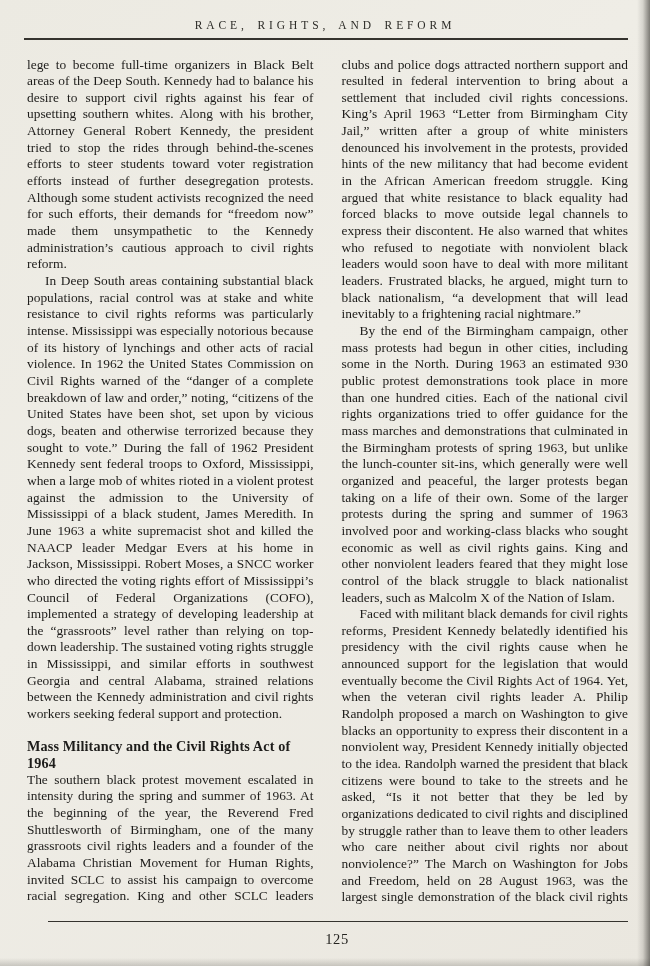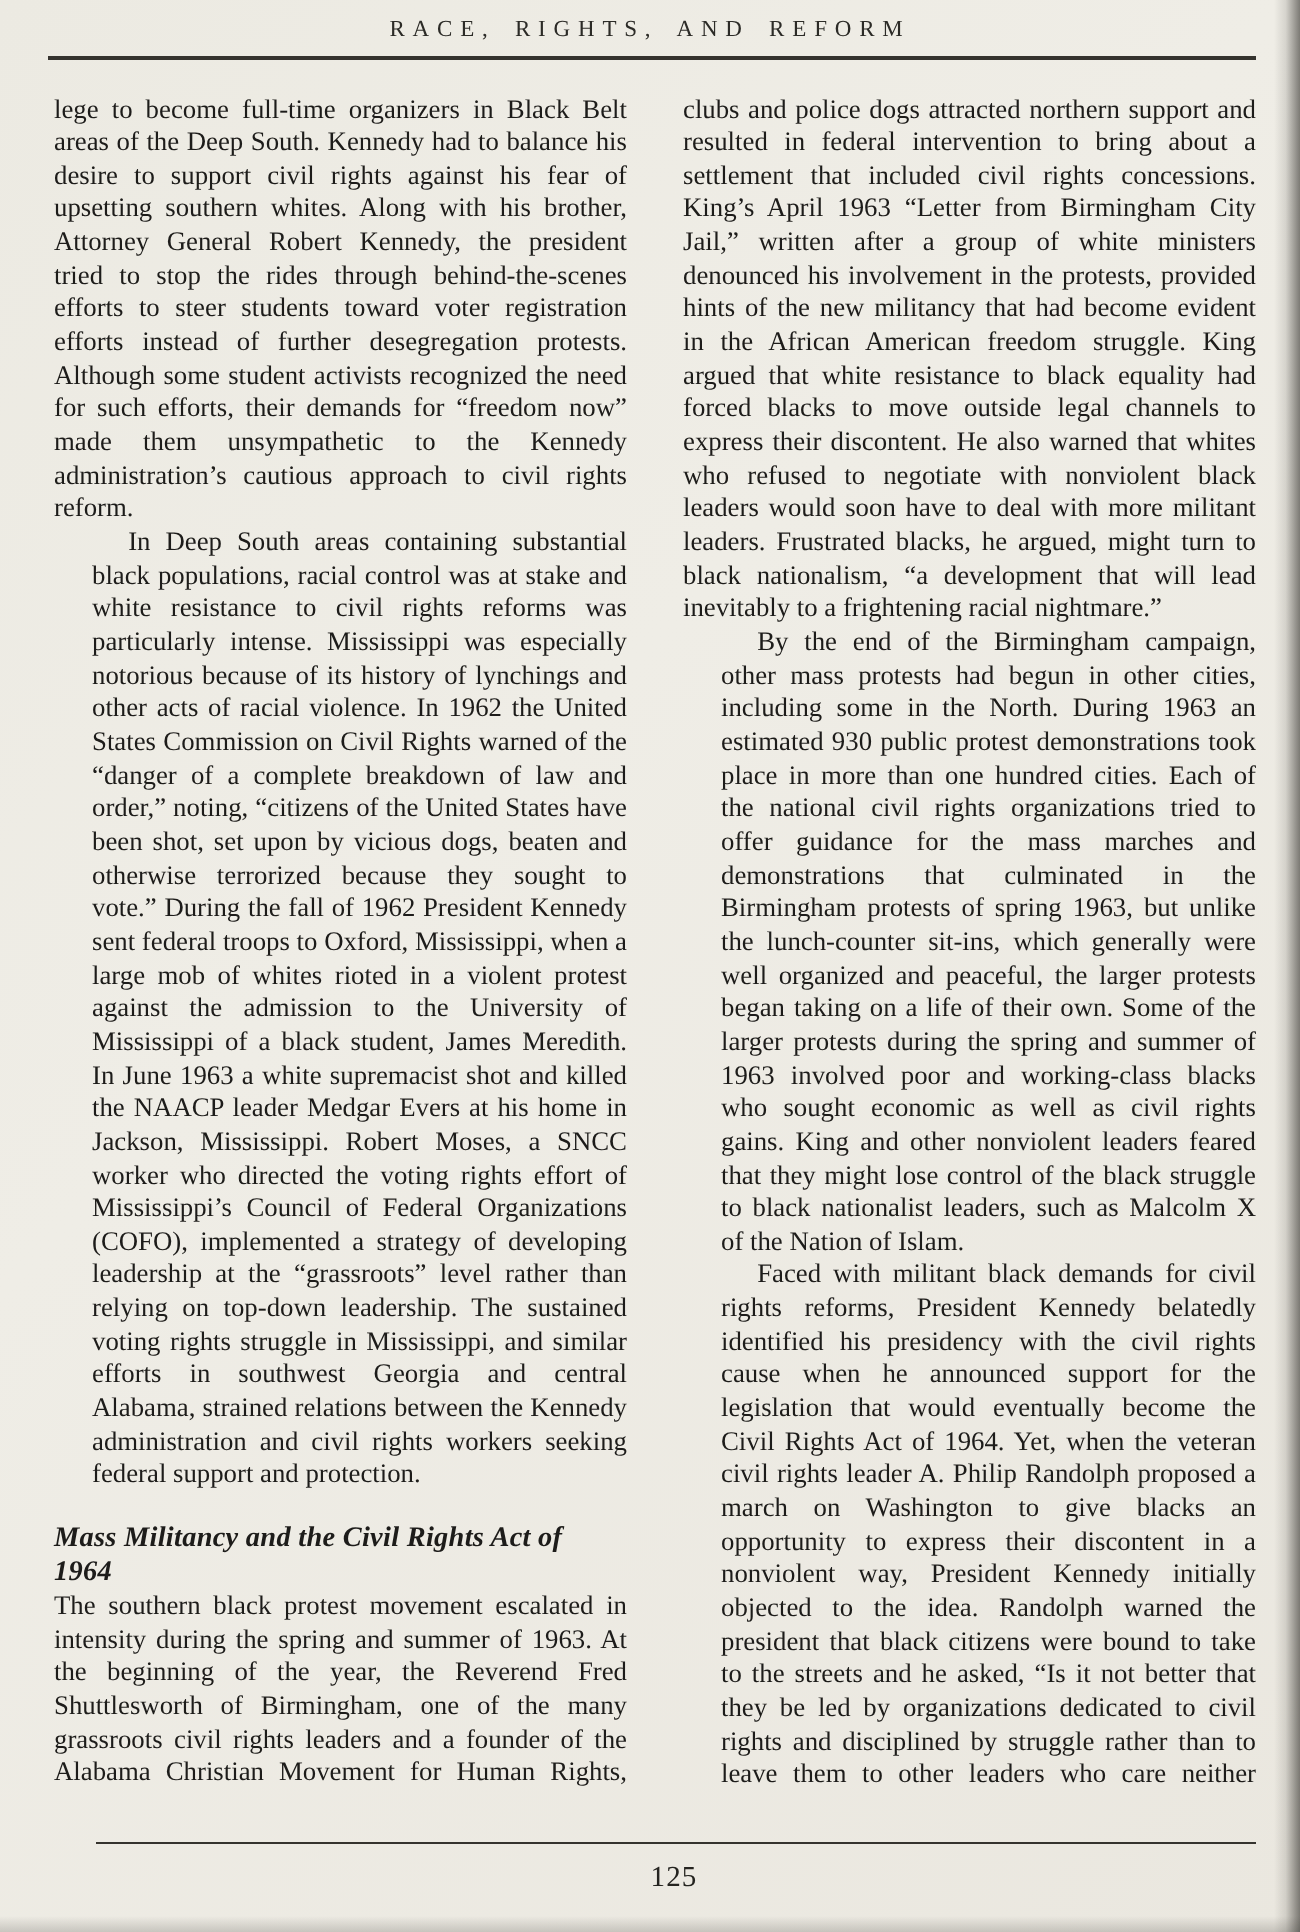--- a/index.html
+++ b/index.html
@@ -29,21 +29,21 @@
   .page::before {
     content: "";
     position: absolute;
     left: 0; bottom: 0;
     width: 100%; height: 8px;
     background: linear-gradient(to bottom, rgba(30,28,24,0) 0%, rgba(30,28,24,0.18) 100%);
     pointer-events: none;
     z-index: 2;
   }
   .running-head {
-    padding-top: 9px;
+    padding-top: 19px;
     text-align: center;
     font-size: 11.5px;
     letter-spacing: 0.34em;
     word-spacing: 0.25em;
     color: #2c2b27;
   }
   .rule {
     height: 1.5px;
     background: #35332e;
     margin: 0 22px 0 24px;
@@ -59,24 +59,23 @@
   }
   .col {
     flex: 1 1 0;
     text-align: justify;
     font-size: 13.4px;
     line-height: 16.65px;
     hyphens: auto;
     -webkit-hyphens: auto;
   }
   .col p { margin: 0; }
-  .col p.indent { text-indent: 1.35em; margin-left: 19px; }
+  .col p.indent { text-indent: 1.35em; }
   .section-heading {
     font-size: 14.2px;
-    font-style: italic;
     font-weight: bold;
     margin: 15px 0 0 0;
     line-height: 17px;
     text-align: left;
     letter-spacing: 0.01em;
   }
   .footer { position: absolute; left: 0; right: 0; bottom: 18px; z-index: 1; padding-left: 24px; }
   .bottom-rule { margin-bottom: 9px; }
   .page-number {
     text-align: center;

